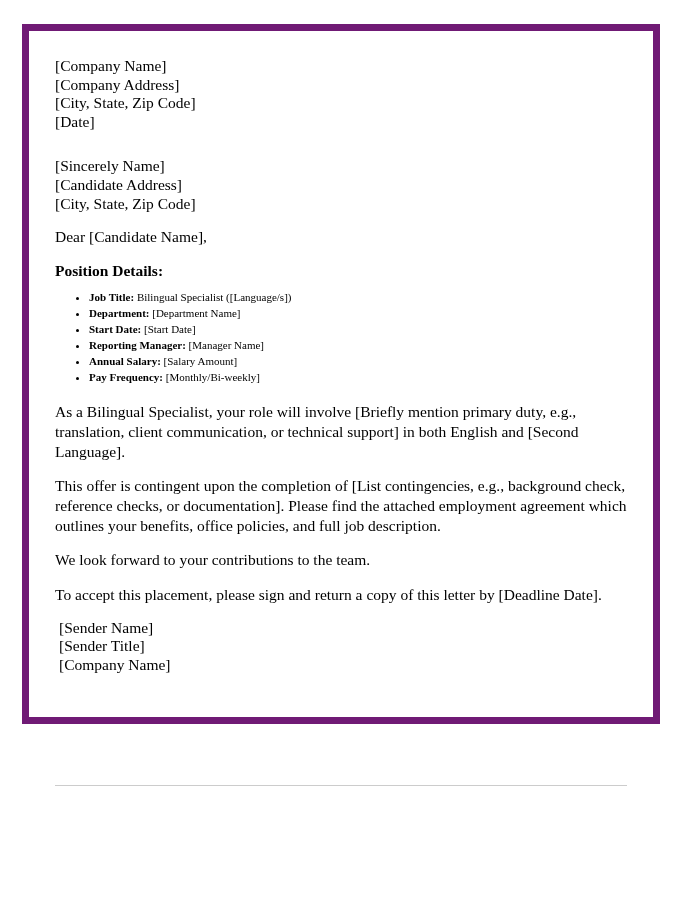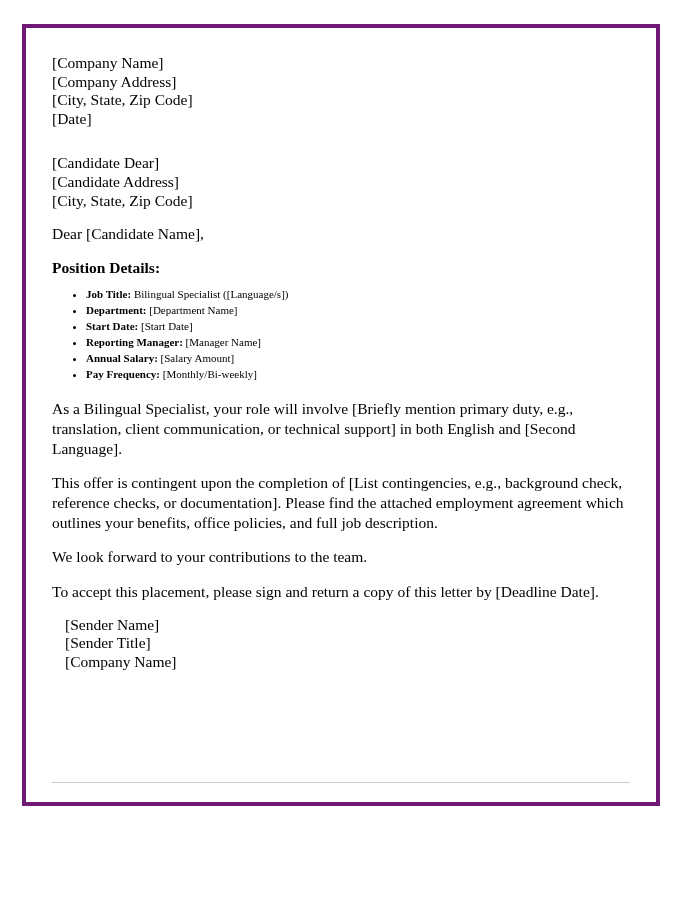--- a/index.html
+++ b/index.html
@@ -12,22 +12,22 @@
     height: 900px;
     font-family: "Liberation Serif", serif;
     color: #000000;
     overflow: hidden;
   }
   .page {
     position: absolute;
     left: 22px;
     top: 24px;
     width: 638px;
-    height: 782px;
-    border: 4px solid #701a75;
+    height: 700px;
+    border: 7px solid #701a75;
     box-sizing: border-box;
     background: #ffffff;
   }
   .content {
     position: absolute;
     left: 26px;
     top: 26px;
     width: 584px;
   }
   .block {
@@ -63,21 +63,21 @@
     list-style-type: disc;
   }
   ul.details li {
     font-size: 11px;
     line-height: 1.45;
   }
   ul.details li .lbl {
     font-weight: bold;
   }
   .sign-block {
-    margin: 13px;
+    margin: 4px;
     font-size: 15.5px;
     line-height: 1.20;
   }
   .sign-block .addr-line { white-space: nowrap; }
   .rule {
     position: absolute;
     left: 26px;
     right: 26px;
     top: 754px;
     border-top: 1px solid #cccccc;
@@ -94,21 +94,21 @@
     <div class="block">
       <span class="addr-line">[Company Name]</span>
       <span class="addr-line">[Company Address]</span>
       <span class="addr-line">[City, State, Zip Code]</span>
       <span class="addr-line">[Date]</span>
     </div>
 
     <div class="gap-small"></div>
 
     <div class="block">
-      <span class="addr-line">[Candidate Dear]</span>
+      <span class="addr-line">[Sincerely Name]</span>
       <span class="addr-line">[Candidate Address]</span>
       <span class="addr-line">[City, State, Zip Code]</span>
     </div>
 
     <div class="salutation">Dear [Candidate Name],</div>
 
 
     <div class="heading">Position Details:</div>
 
     <ul class="details">

